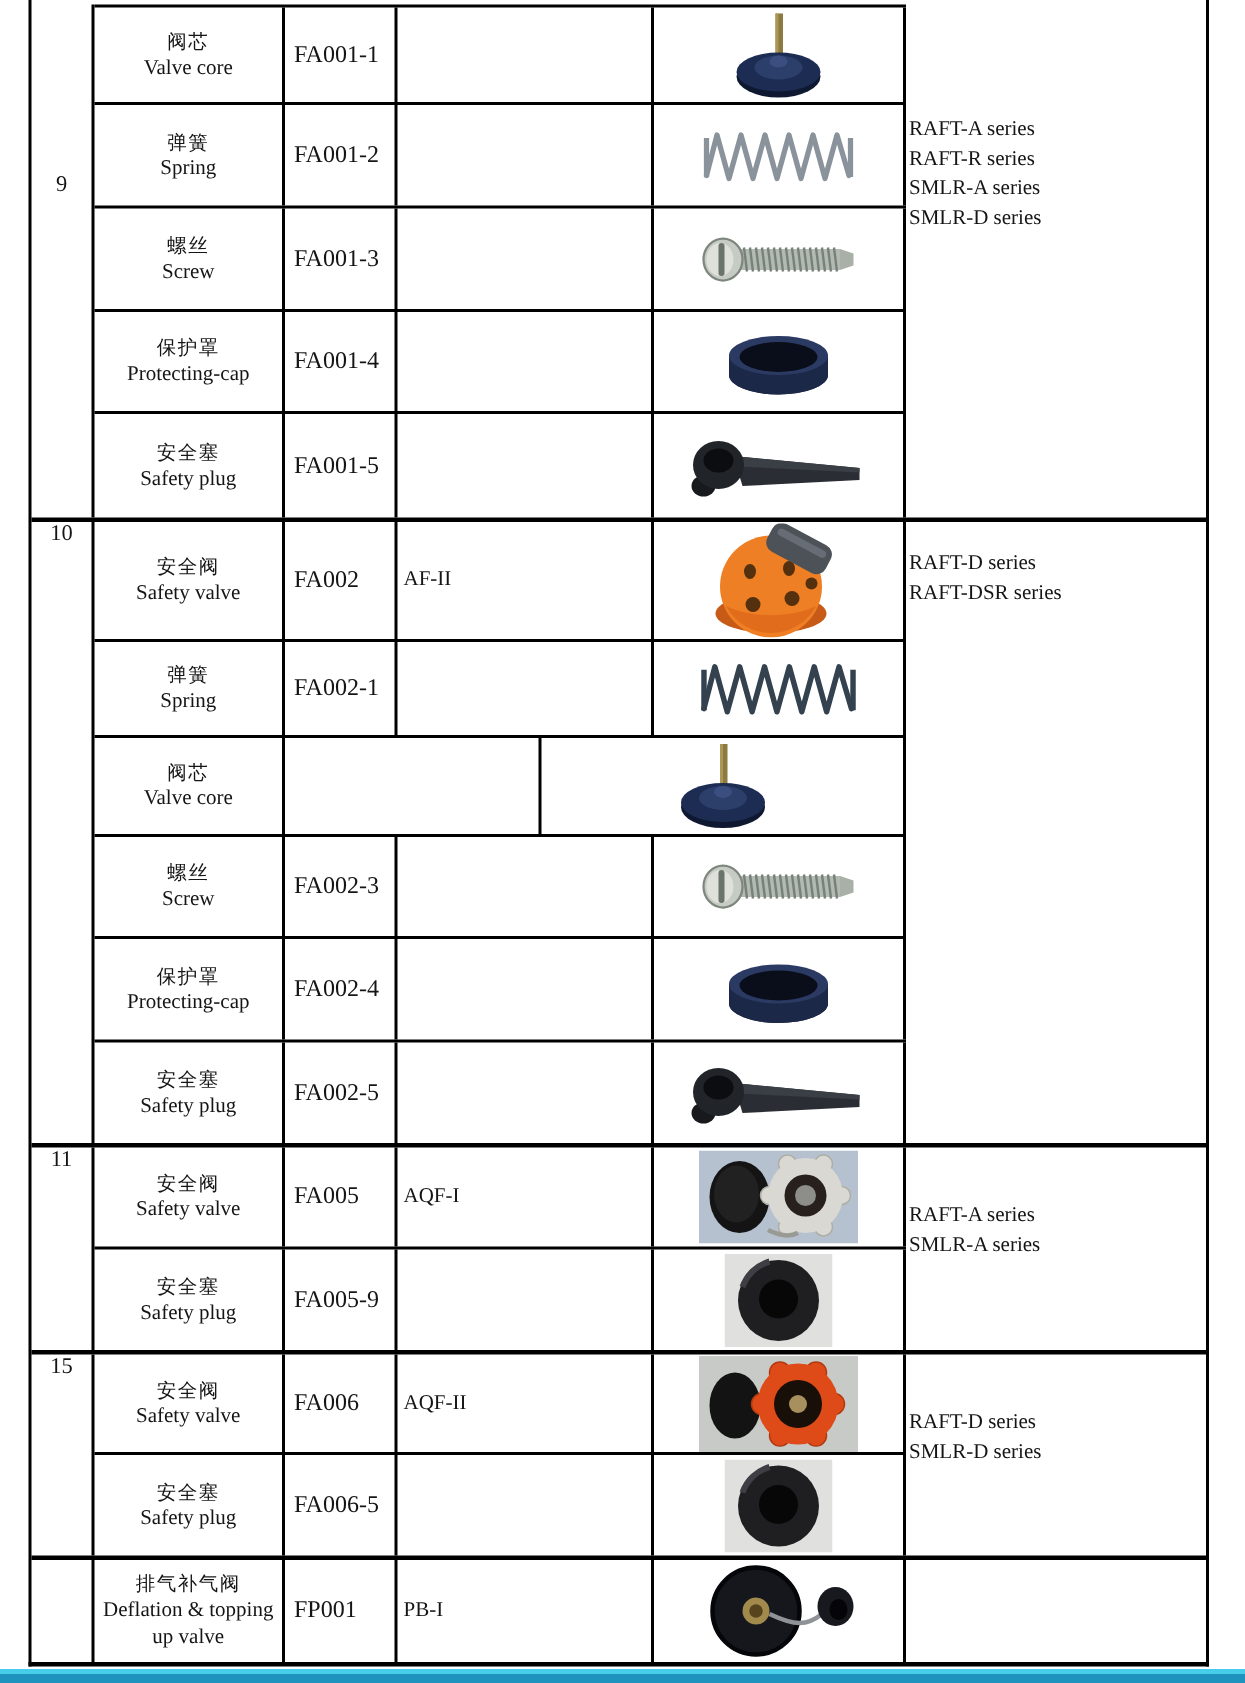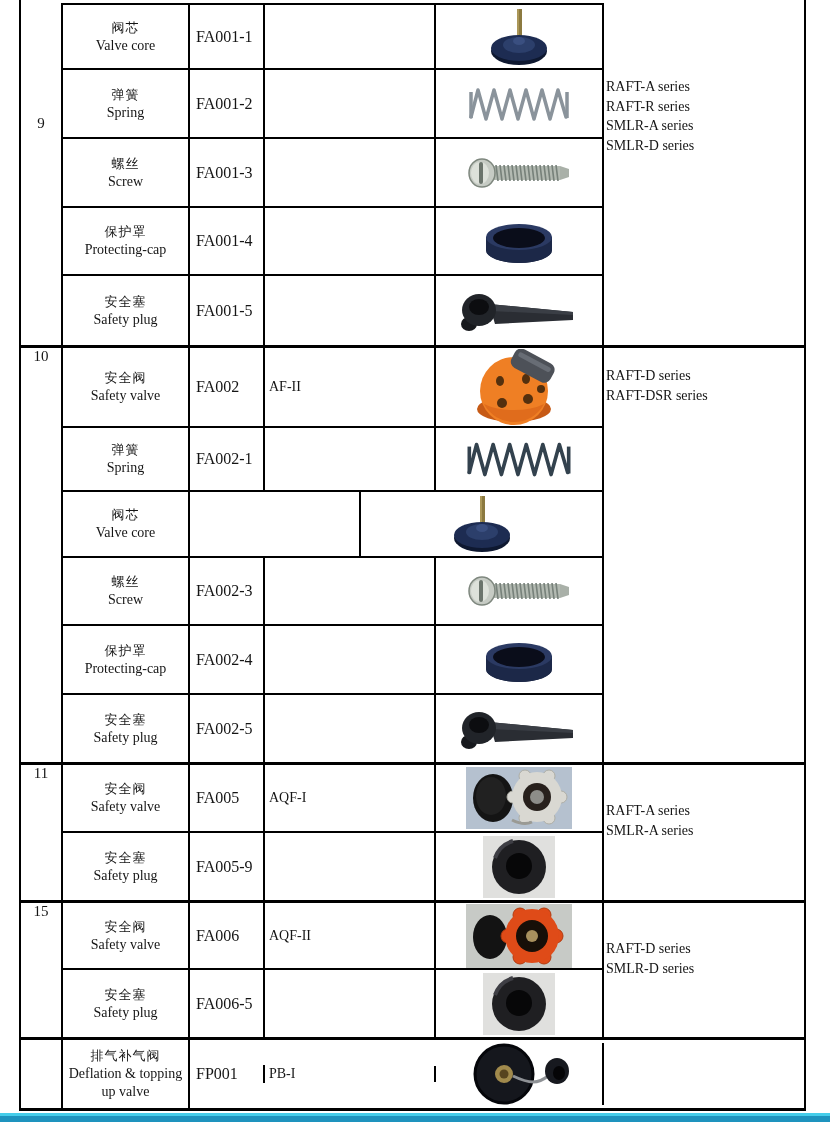--- a/index.html
+++ b/index.html
@@ -490,21 +490,21 @@
       <div class="series-cell" style="padding-top: 36px;">
         <div>RAFT-D series</div>
         <div>SMLR-D series</div>
       </div>
     </div>
     <div class="group bt">
       <div class="num-cell">
         <span></span>
       </div>
       <div class="rows">
-        <div class="row" style="height: 68px; align-items: center;">
+        <div class="row" style="height: 68px;">
           <div class="name-cell">
             <div class="cn">排气补气阀</div>
             <div class="en">Deflation &amp; topping up valve</div>
           </div>
           <div class="code-cell">
             <span>FP001</span>
           </div>
           <div class="model-cell">
             <span>PB-I</span>
           </div>

